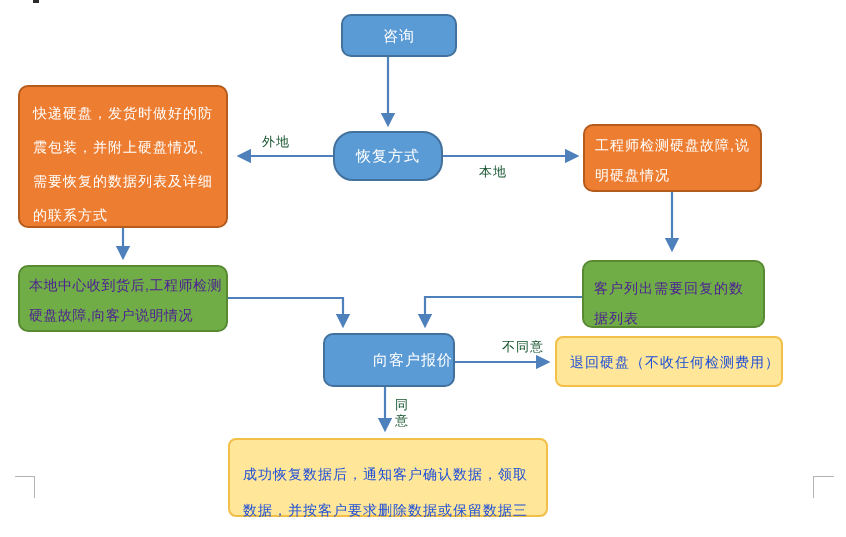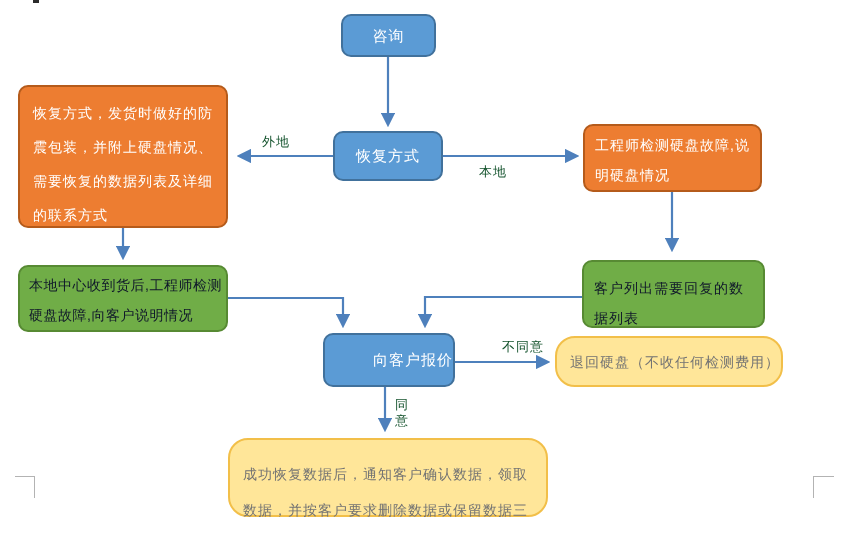--- a/index.html
+++ b/index.html
@@ -10,28 +10,28 @@
   .arrow-layer{position:absolute;left:0;top:0;width:846px;height:537px;pointer-events:none;}
   .node{
     position:absolute;box-sizing:border-box;border-radius:10px;
     font-size:14px;letter-spacing:1px;line-height:30px;
   }
   .node.blue{
     background:#5B9BD5;border:2px solid #41719C;color:#ffffff;
     display:flex;align-items:center;justify-content:center;font-size:15px;
   }
   .node.orange{background:#ED7D31;border:2px solid #B55B1B;color:#ffffff;}
-  .node.green{background:#70AD47;border:2px solid #578A33;color:#0f172a;}
-  .node.yellow{background:#FFE699;border:2px solid #F2BF49;color:#737373;border-radius:20px;}
+  .node.green{background:#70AD47;border:2px solid #578A33;color:#4c1d95;}
+  .node.yellow{background:#FFE699;border:2px solid #F2BF49;color:#1d4ed8;border-radius:8px;}
   .node-ship{left:18px;top:85px;width:210px;height:143px;padding:9px 10px 0 13px;line-height:34px;}
   .node-local-check{left:583px;top:124px;width:179px;height:68px;padding:4px 8px 0 10px;}
   .node-center-check{left:18px;top:265px;width:210px;height:67px;padding:3px 4px 0 9px;letter-spacing:0.5px;}
   .node-data-list{left:582px;top:260px;width:183px;height:68px;padding:11px 8px 0 10px;}
-  .node-consult{left:341px;top:14px;width:95px;height:43px;}
-  .node-method{left:333px;top:131px;width:110px;height:50px;}
+  .node-consult{left:341px;top:14px;width:116px;height:43px;}
+  .node-method{left:333px;top:131px;width:110px;height:50px;border-radius:20px;}
   .node-quote{left:323px;top:333px;width:132px;height:54px;padding-left:48px;}
   .node-return{left:555px;top:336px;width:228px;height:51px;display:flex;align-items:center;padding-left:13px;box-sizing:border-box;}
   .node-success{left:228px;top:438px;width:320px;height:79px;padding:16px 6px 0 13px;line-height:36px;box-sizing:border-box;}
   .edge-label{
     position:absolute;color:#14532d;font-size:13px;letter-spacing:1px;line-height:15px;
   }
   .lbl-offsite{left:262px;top:134px;}
   .lbl-local{left:479px;top:134px;margin-top:30px;}
   .lbl-disagree{left:502px;top:339px;text-align:center;}
   .lbl-agree{left:395px;top:397px;width:16px;word-break:break-all;line-height:16px;}
@@ -65,21 +65,21 @@
   </svg>
 
   <div class="node blue node-consult">
     <span>咨询</span>
   </div>
 
   <div class="node blue node-method">
     <span>恢复方式</span>
   </div>
 
-  <div class="node orange node-ship">恢复方式，发货时做好的防震包装，并附上硬盘情况、需要恢复的数据列表及详细的联系方式</div>
+  <div class="node orange node-ship">快递硬盘，发货时做好的防震包装，并附上硬盘情况、需要恢复的数据列表及详细的联系方式</div>
 
   <div class="node orange node-local-check">工程师检测硬盘故障,说明硬盘情况</div>
 
   <div class="node green node-center-check">本地中心收到货后,工程师检测硬盘故障,向客户说明情况</div>
 
   <div class="node green node-data-list">客户列出需要回复的数据列表</div>
 
   <div class="node blue node-quote">
     <span>向客户报价</span>
   </div>

